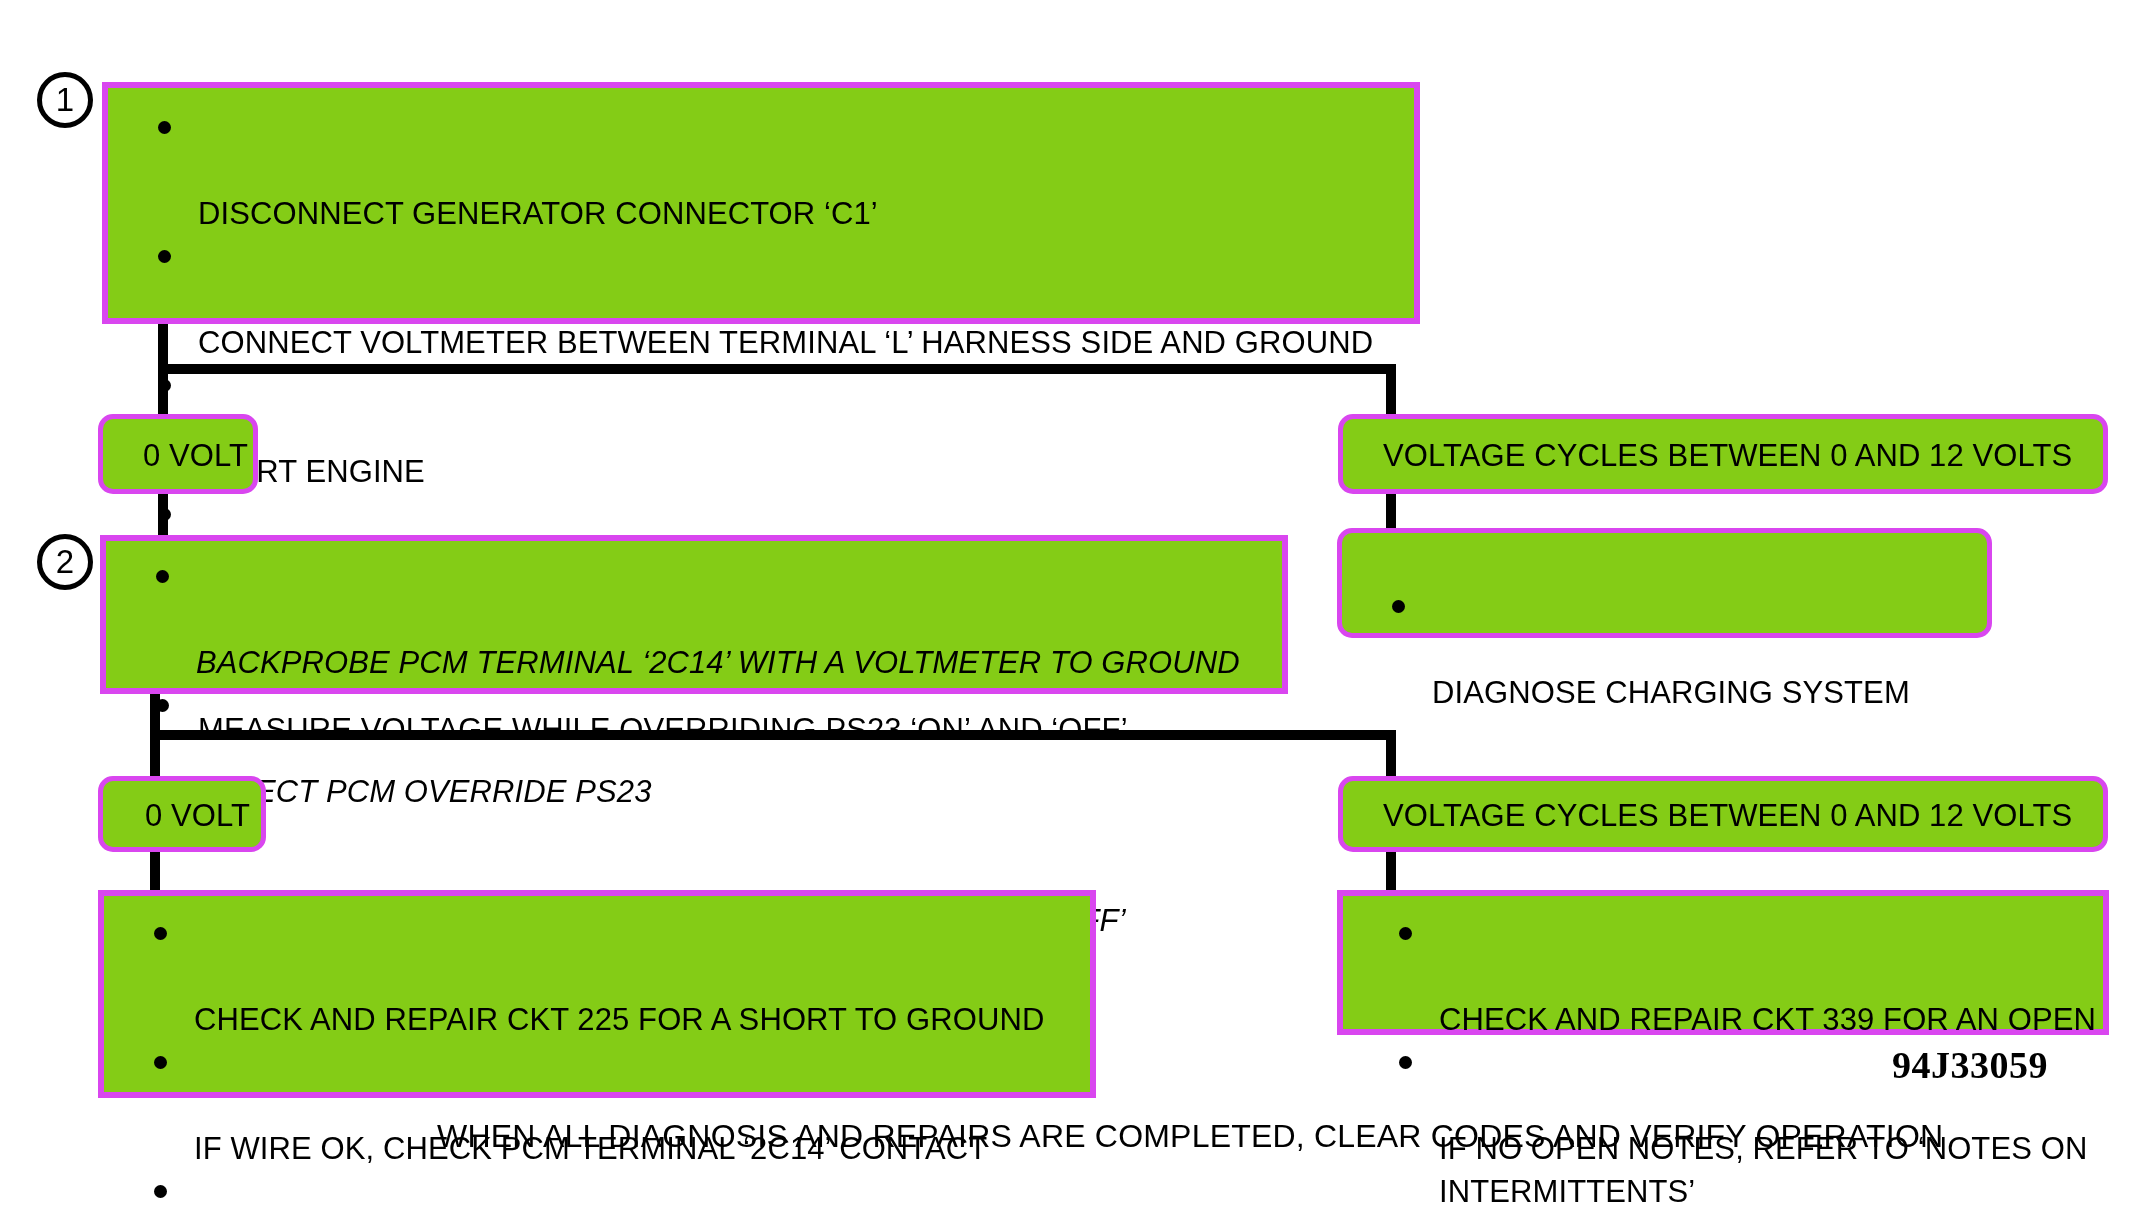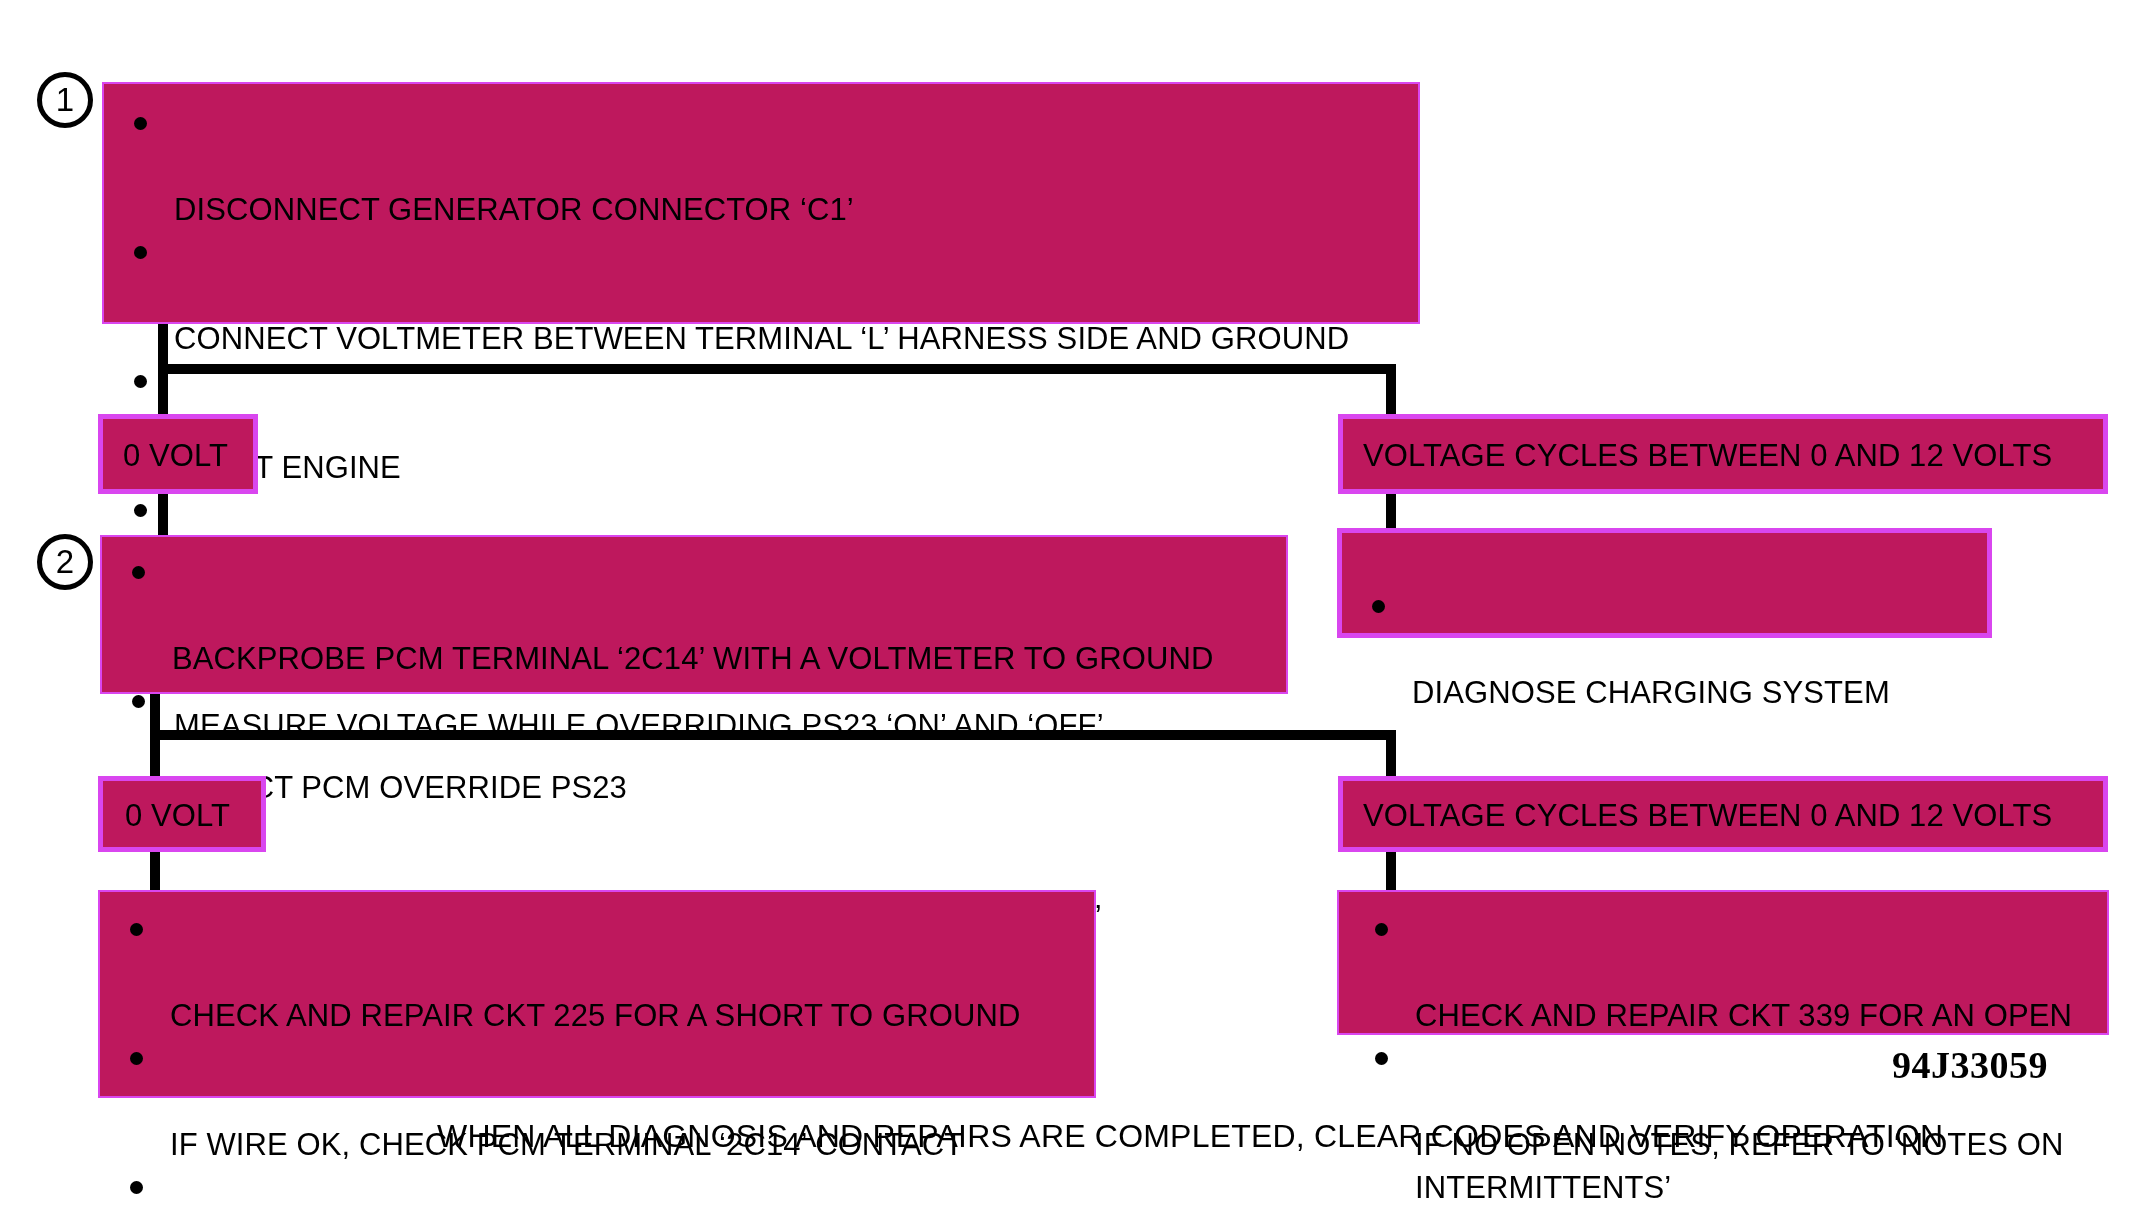--- a/index.html
+++ b/index.html
@@ -15,25 +15,26 @@
     background: #ffffff;
     font-family: "Liberation Sans", sans-serif;
     color: #000000;
     overflow: hidden;
   }
 
   
   .box {
     position: absolute;
     box-sizing: border-box;
-    border: 2px solid #d946ef;
-    background: #be185d;
+    border: 6px solid #d946ef;
+    background: #84cc16;
     z-index: 5;
-  }
-  .box.thin { border-width: 5px; }
+    padding-left: 20px;
+  }
+  .box.thin { border-width: 5px; border-radius: 15px; }
 
   
   .blist {
     list-style: none;
     margin: 0;
     padding: 0;
   }
   .blist li {
     position: relative;
     padding-left: 46px;
@@ -148,21 +149,21 @@
   </div>
 
   <div class="vline" style="left:158px; top:490px; width:10px; height:48px;"></div>
   <div class="vline" style="left:1386px; top:490px; width:10px; height:38px;"></div>
 
   <div class="stepnum" style="left:37px; top:534px;">
     <span>2</span>
   </div>
 
   <div class="box" style="left:100px; top:535px; width:1188px; height:159px;">
-    <ul class="blist" style="padding:14px 0 0 24px;">
+    <ul class="blist" style="padding:14px 0 0 24px;font-style:italic;">
       <li>
         <span class="dot"></span>
         <span>BACKPROBE PCM TERMINAL ‘2C14’ WITH A VOLTMETER TO GROUND</span>
       </li>
       <li>
         <span class="dot"></span>
         <span>SELECT PCM OVERRIDE PS23</span>
       </li>
       <li>
         <span class="dot"></span>

